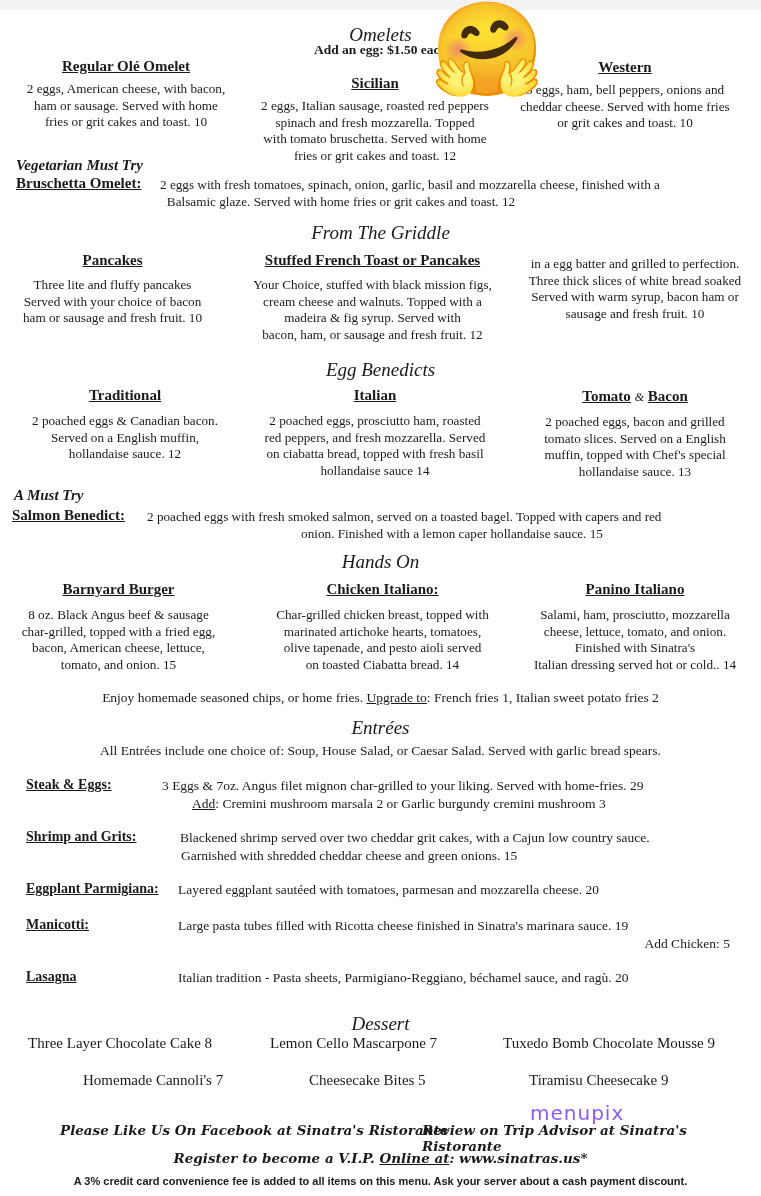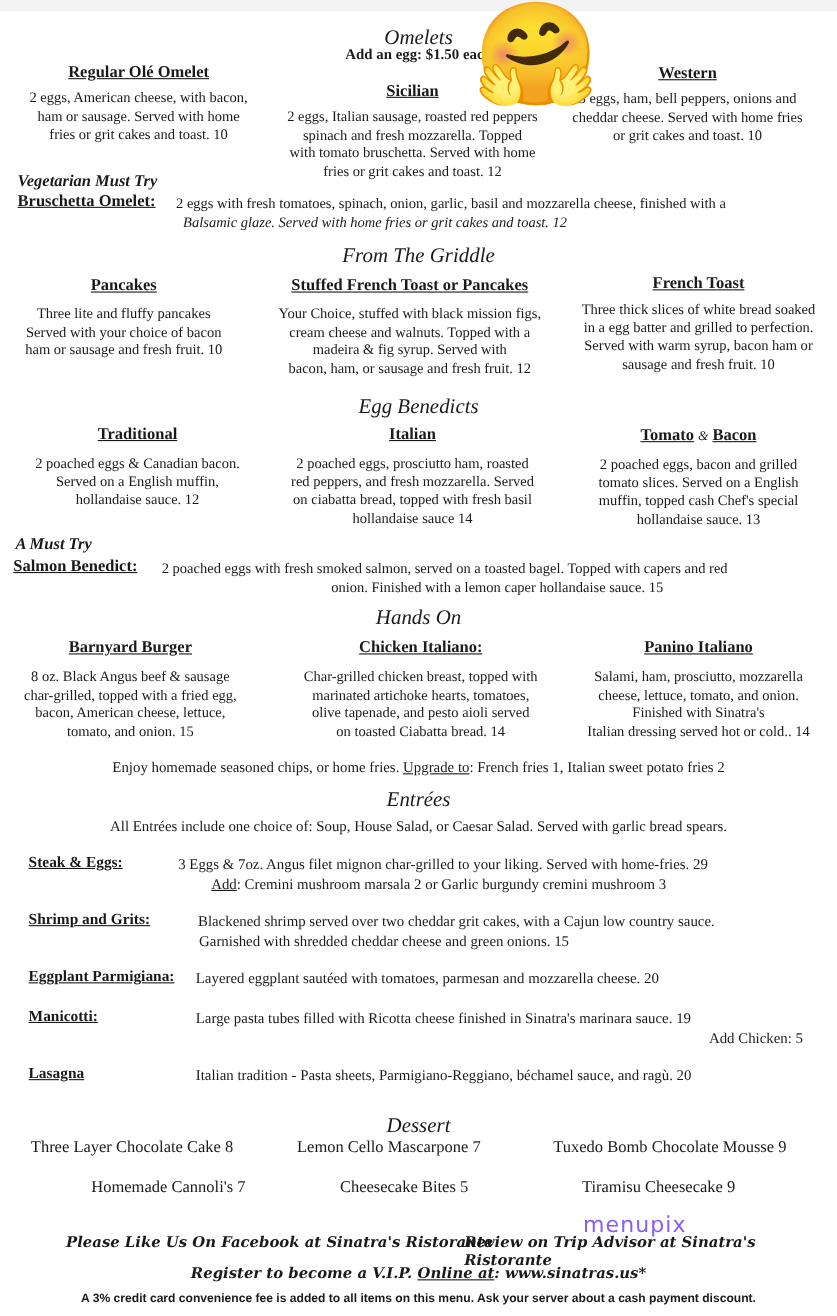--- a/index.html
+++ b/index.html
@@ -54,21 +54,21 @@
   <div class="desc" style="margin-top:6px;">
     <div>3 eggs, ham, bell peppers, onions and</div>
     <div>cheddar cheese. Served with home fries</div>
     <div>or grit cakes and toast. 10</div>
   </div>
 </div>
 
 <div class="abs musttry" style="left:16px; top:157px;">Vegetarian Must Try</div>
 <div class="abs ent-name" style="left:16px; top:175px; font-size:15px;">Bruschetta Omelet:</div>
 <div class="abs desc" style="left:160px; top:177px; width:590px; text-align:left;">2 eggs with fresh tomatoes, spinach, onion, garlic, basil and mozzarella cheese, finished with a</div>
-<div class="abs desc" style="left:0; top:194px; width:682px;font-style:italic;">Balsamic glaze. Served with home fries or grit cakes and toast. 12</div>
+<div class="abs desc" style="left:0; top:194px; width:682px;">Balsamic glaze. Served with home fries or grit cakes and toast. 12</div>
 
 <div class="abs sec-title" style="top:222px;">From The Griddle</div>
 
 <div class="abs" style="left:0; top:252px; width:225px;">
   <div class="item-title">Pancakes</div>
   <div class="desc" style="margin-top:8px;">
     <div>Three lite and fluffy pancakes</div>
     <div>Served with your choice of bacon</div>
     <div>ham or sausage and fresh fruit. 10</div>
   </div>
@@ -78,24 +78,23 @@
   <div class="item-title">Stuffed French Toast or Pancakes</div>
   <div class="desc" style="margin-top:8px;">
     <div>Your Choice, stuffed with black mission figs,</div>
     <div>cream cheese and walnuts. Topped with a</div>
     <div>madeira &amp; fig syrup. Served with</div>
     <div>bacon, ham, or sausage and fresh fruit. 12</div>
   </div>
 </div>
 
 <div class="abs" style="left:510px; top:250px; width:250px;">
-  <div class="item-title">French Toast</div>
-  <div class="desc" style="margin-top:6px;">
+  <div class="desc" style="margin-top:6px;">
+    <div>in a egg batter and grilled to perfection.</div>
     <div>Three thick slices of white bread soaked</div>
-    <div>in a egg batter and grilled to perfection.</div>
     <div>Served with warm syrup, bacon ham or</div>
     <div>sausage and fresh fruit. 10</div>
   </div>
 </div>
 
 <div class="abs sec-title" style="top:359px;">Egg Benedicts</div>
 
 <div class="abs" style="left:0; top:387px; width:250px;">
   <div class="item-title">Traditional</div>
   <div class="desc" style="margin-top:9px;">
@@ -117,21 +116,21 @@
 
 <div class="abs" style="left:515px; top:388px; width:240px;">
   <div class="center" style="font-weight:bold; font-size:15px;">
     <span class="u">Tomato</span>
     <span style="font-weight:normal; font-style:italic; font-size:12px;">&amp;</span>
     <span class="u">Bacon</span>
   </div>
   <div class="desc" style="margin-top:9px;">
     <div>2 poached eggs, bacon and grilled</div>
     <div>tomato slices. Served on a English</div>
-    <div>muffin, topped cash Chef's special</div>
+    <div>muffin, topped with Chef's special</div>
     <div>hollandaise sauce. 13</div>
   </div>
 </div>
 
 <div class="abs musttry" style="left:14px; top:487px;">A Must Try</div>
 <div class="abs ent-name" style="left:12px; top:507px; font-size:15px;">Salmon Benedict:</div>
 <div class="abs desc" style="left:147px; top:509px; width:610px; text-align:left;">2 poached eggs with fresh smoked salmon, served on a toasted bagel. Topped with capers and red</div>
 <div class="abs desc" style="left:147px; top:526px; width:610px; text-align:center;">onion. Finished with a lemon caper hollandaise sauce.  15</div>
 
 <div class="abs sec-title" style="top:551px;">Hands On</div>

